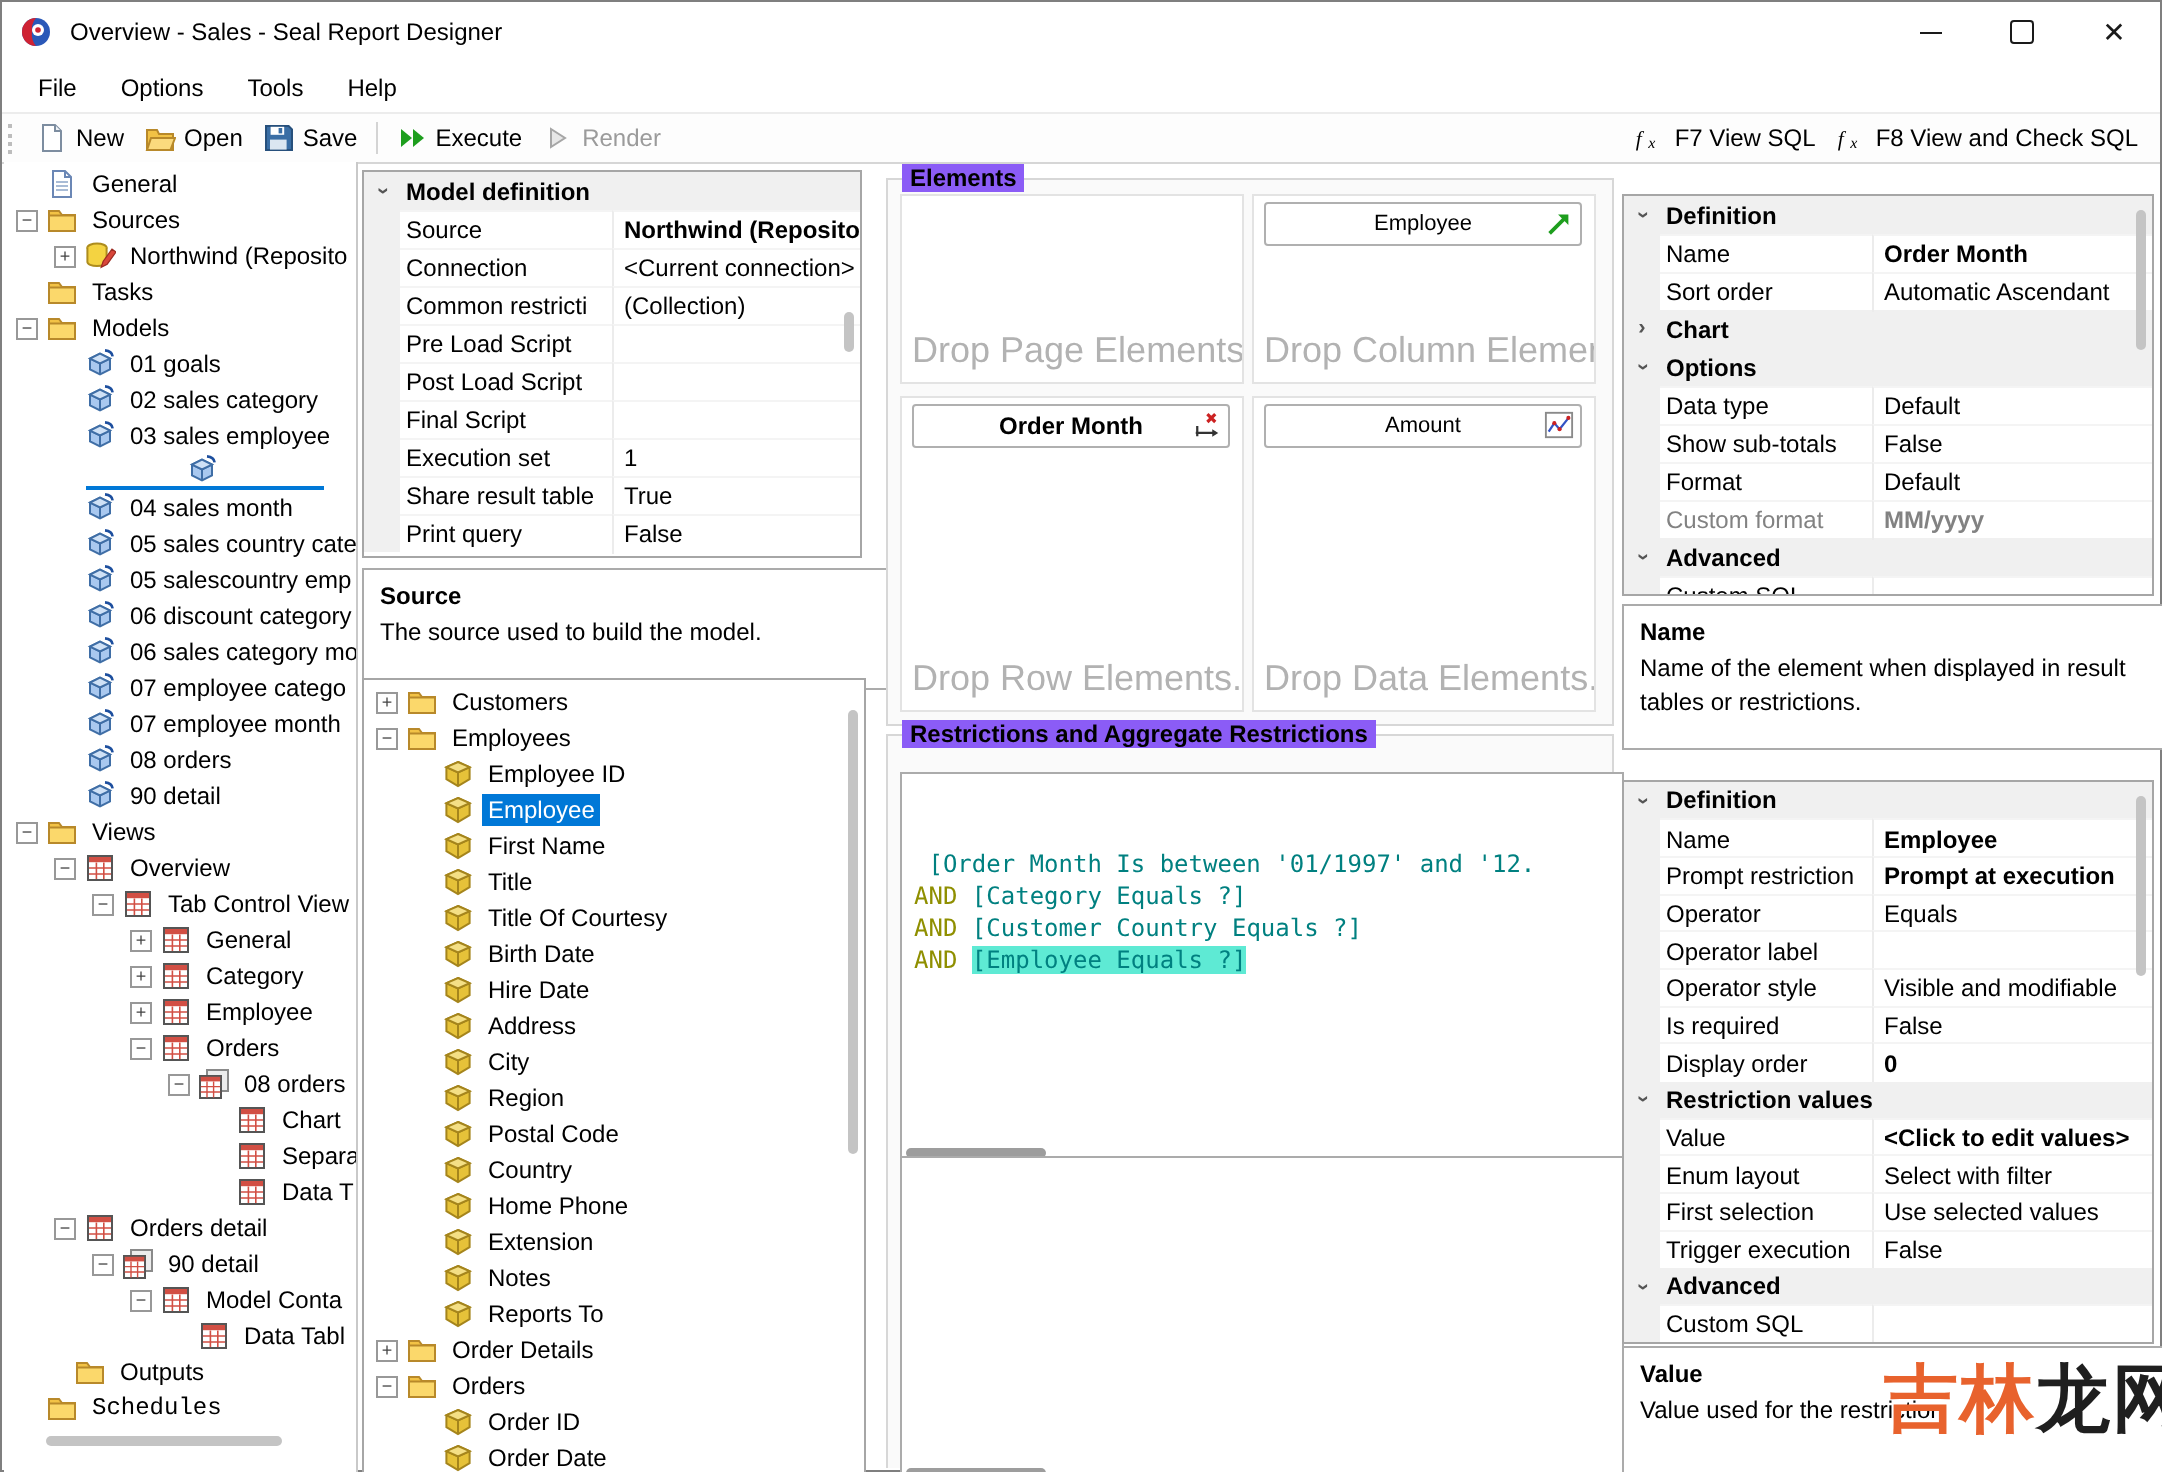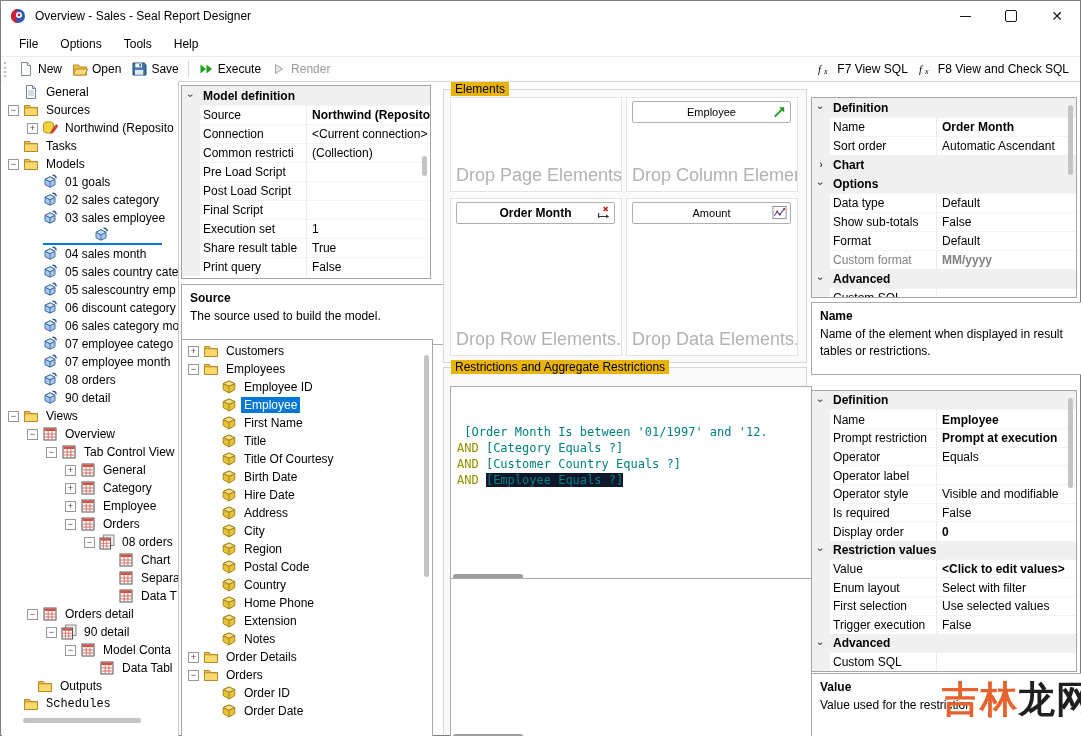--- a/index.html
+++ b/index.html
@@ -58,21 +58,21 @@
 
   
   .descbox{position:absolute;border:1px solid #ababab;background:#fff;padding:5px 8px;line-height:1.4;overflow:hidden;}
   .descbox .desc-title{font-weight:bold;margin-bottom:1px;}
   #source-desc{left:180px;top:283px;width:246px;height:49px;}
   #name-desc{left:810px;top:301px;width:263px;height:61px;}
   #value-desc{left:810px;top:672px;width:263px;height:57px;}
 
   
   .groupbox{position:absolute;border:1px solid #d7d7d7;background:#fafafa;}
-  .group-label{position:absolute;top:-8px;left:7px;background:#eab308;padding:0 4px;white-space:nowrap;}
+  .group-label{position:absolute;top:-8px;left:7px;background:#8b5cf6;padding:0 4px;white-space:nowrap;font-weight:bold;}
   #elements-group{left:442px;top:88px;width:362px;height:272px;}
   #restrictions-group{left:442px;top:366px;width:362px;height:366px;border-bottom:none;}
 
   
   .dropzone{position:absolute;background:#fff;border:1px solid #e3e3e3;overflow:hidden;}
   .zone-page{left:6px;top:7px;width:170px;height:93px;}
   .zone-column{left:182px;top:7px;width:170px;height:93px;}
   .zone-row{left:6px;top:108px;width:170px;height:156px;}
   .zone-data{left:182px;top:108px;width:170px;height:156px;}
   .zone-placeholder{position:absolute;left:5px;bottom:5px;color:#b2b2b2;font-size:18px;white-space:nowrap;}
@@ -80,21 +80,21 @@
   .chip-bold .chip-label{font-weight:bold;font-size:12px;}
   .chip-icon{position:absolute;right:3px;top:2px;width:15px;height:15px;}
   .chip-icon svg{width:15px;height:15px;}
 
   
   .sqlbox{position:absolute;background:#fff;border:1px solid #ababab;font-family:"DejaVu Sans Mono","Liberation Mono",monospace;font-size:12px;line-height:16px;padding:5px 6px;white-space:pre;overflow:hidden;}
   #sqlbox1{left:6px;top:18px;width:348px;height:184px;}
   #sqlbox2{left:6px;top:210px;width:348px;height:152px;}
   .kw{color:#8f8f00;}
   .restr{color:#008080;}
-  .hl{background:#0f172a;}
+  .hl{background:#5eead4;}
 
   
   .vthumb{position:absolute;width:5px;background:#c4c4c4;border-radius:3px;}
   .hthumb{position:absolute;height:5px;background:#9d9d9d;border-radius:3px;}
 
   
   #watermark{position:absolute;left:941px;top:674px;font-size:37px;font-weight:bold;white-space:nowrap;z-index:50;letter-spacing:1px;}
   #watermark .wm1{color:#e8622d;}
   #watermark .wm2{color:#1f1f1f;}
 </style>
@@ -851,20 +851,31 @@
       <div class="tree-row" style="padding-left: 24px;">
         <span class="expander-spacer"></span>
         <span class="tree-icon svgicon">
           <svg viewBox="0 0 16 16">
             <path d="M8 2l5.8 2.6v6L8 14 2.2 10.6v-6z" fill="#e6c239" stroke="#a5851c"></path>
             <path d="M2.2 4.6L8 7.2l5.8-2.6M8 7.2V14" fill="none" stroke="#a5851c"></path>
             <path d="M8 2l5.8 2.6L8 7.2 2.2 4.6z" fill="#f4df85" stroke="#a5851c"></path>
           </svg>
         </span>
         <span class="tree-label">Notes</span>
+      </div>
+      <div class="tree-row" style="padding-left: 24px;">
+        <span class="expander-spacer"></span>
+        <span class="tree-icon svgicon">
+          <svg viewBox="0 0 16 16">
+            <path d="M8 2l5.8 2.6v6L8 14 2.2 10.6v-6z" fill="#e6c239" stroke="#a5851c"></path>
+            <path d="M2.2 4.6L8 7.2l5.8-2.6M8 7.2V14" fill="none" stroke="#a5851c"></path>
+            <path d="M8 2l5.8 2.6L8 7.2 2.2 4.6z" fill="#f4df85" stroke="#a5851c"></path>
+          </svg>
+        </span>
+        <span class="tree-label">Reports To</span>
       </div>
       <div class="tree-row" style="padding-left: 6px;">
         <span class="expander">+</span>
         <span class="tree-icon svgicon">
           <svg viewBox="0 0 16 16">
             <path d="M1.5 3.5h5l1.5 2h6.5v8H1.5z" fill="#f2c245" stroke="#b8892a"></path>
             <path d="M1.5 5.8h13v7.7h-13z" fill="#fbd86b" stroke="#b8892a"></path>
           </svg>
         </span>
         <span class="tree-label">Order Details</span>

